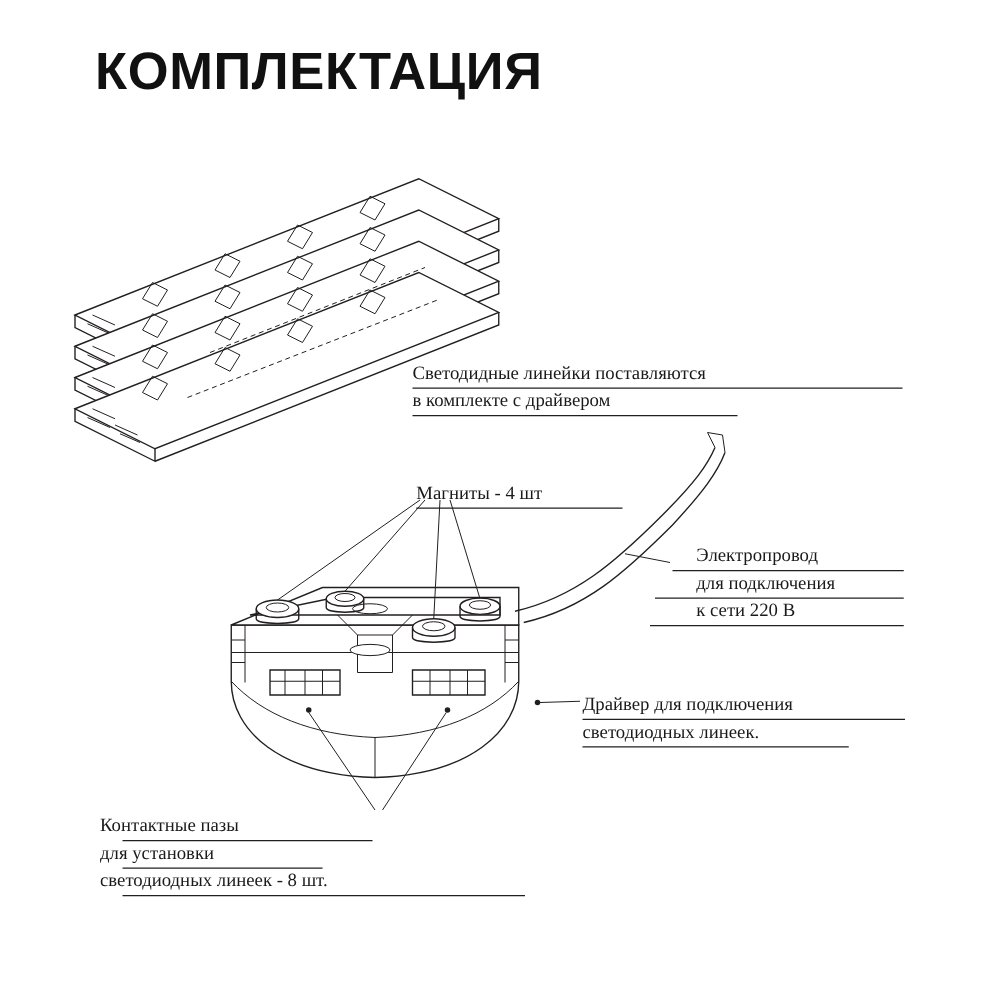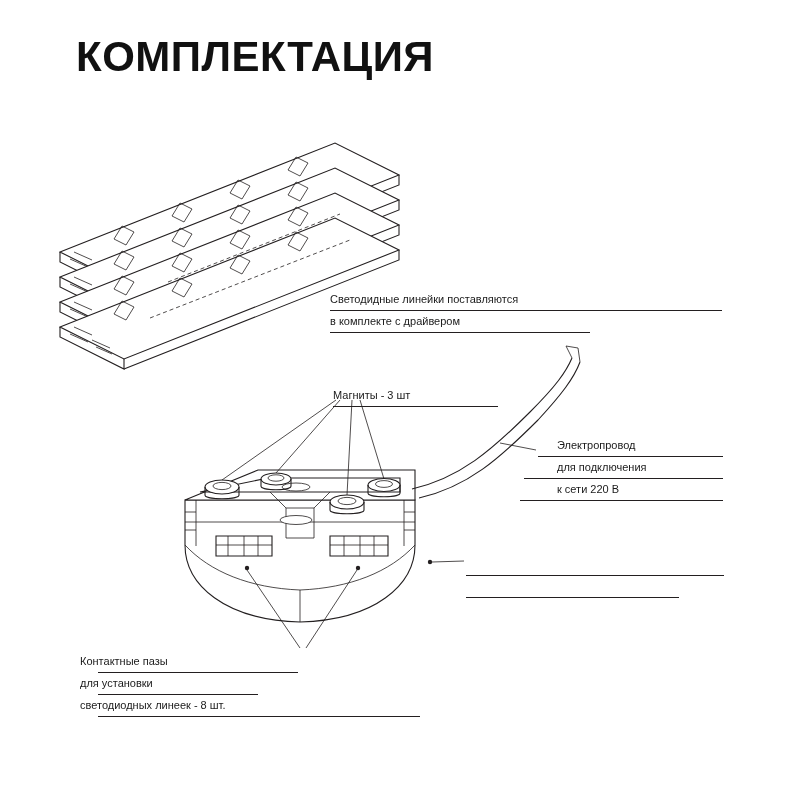--- a/index.html
+++ b/index.html
@@ -23,23 +23,24 @@
     top: 36px;
     font-size: 42px;
     font-weight: bold;
     letter-spacing: 0.5px;
     color: #111111;
     line-height: 1;
   }
   .label {
     position: absolute;
     color: #1a1a1a;
-    font-size: 11px;
+    font-size: 15px;
     line-height: 22px;
     white-space: pre-line;
+    font-family: Liberation Serif, serif;
   }
   #label-strips { left: 330px; top: 288px; }
   #label-magnets { left: 333px; top: 384px; }
   #label-wire { left: 557px; top: 434px; }
   #label-driver { left: 466px; top: 553px; }
   #label-slots { left: 80px; top: 650px; }
 
   svg#art {
     position: absolute;
     left: 0;
@@ -205,24 +206,26 @@
       <path class="ln-lead" d="M464 561 L432 562"></path>
 
       <path class="ln-lead" d="M300 648 L247 570"></path>
       <path class="ln-lead" d="M306 648 L357 570"></path>
     </g>
 
   </svg>
 
   <div class="label" id="label-strips">Светодидные линейки поставляются
 в комплекте с драйвером</div>
-  <div class="label" id="label-magnets">Магниты - 3 шт</div>
+  <div class="label" id="label-magnets">Магниты - 4 шт</div>
   <div class="label" id="label-wire">Электропровод
 для подключения
 к сети 220 В</div>
+  <div class="label" id="label-driver">Драйвер для подключения
+светодиодных линеек.</div>
   <div class="label" id="label-slots">Контактные пазы
 для установки
 светодиодных линеек - 8 шт.</div>
 
   <div class="underline" style="left:330px; top:310px; width:392px;"></div>
   <div class="underline" style="left:330px; top:332px; width:260px;"></div>
   <div class="underline" style="left:333px; top:406px; width:165px;"></div>
   <div class="underline" style="left:538px; top:456px; width:185px;"></div>
   <div class="underline" style="left:524px; top:478px; width:199px;"></div>
   <div class="underline" style="left:520px; top:500px; width:203px;"></div>

